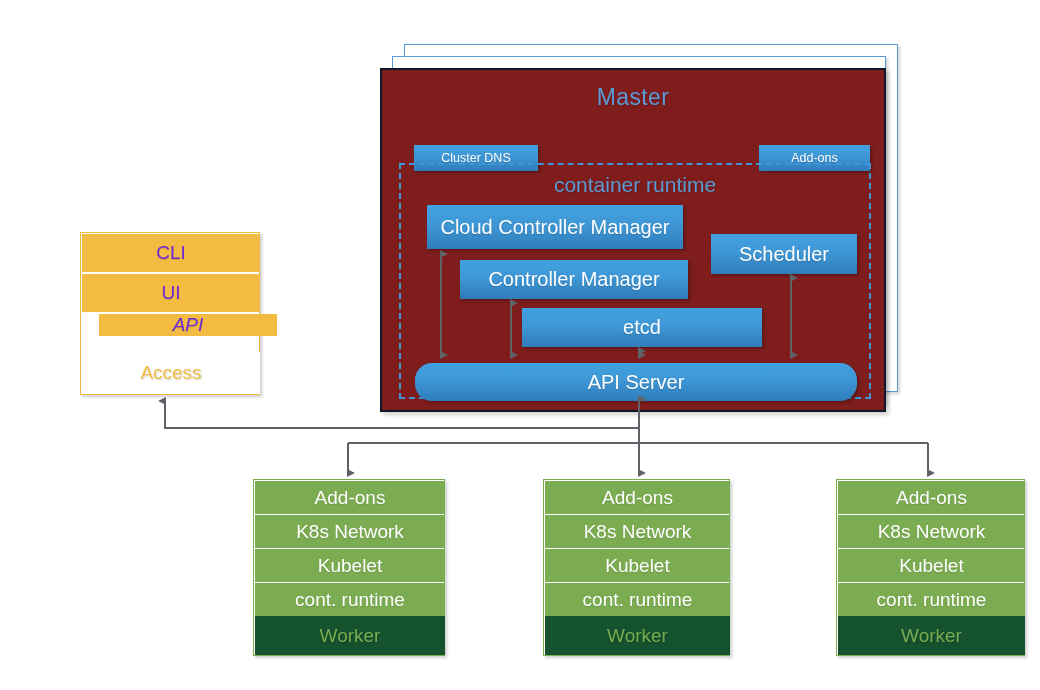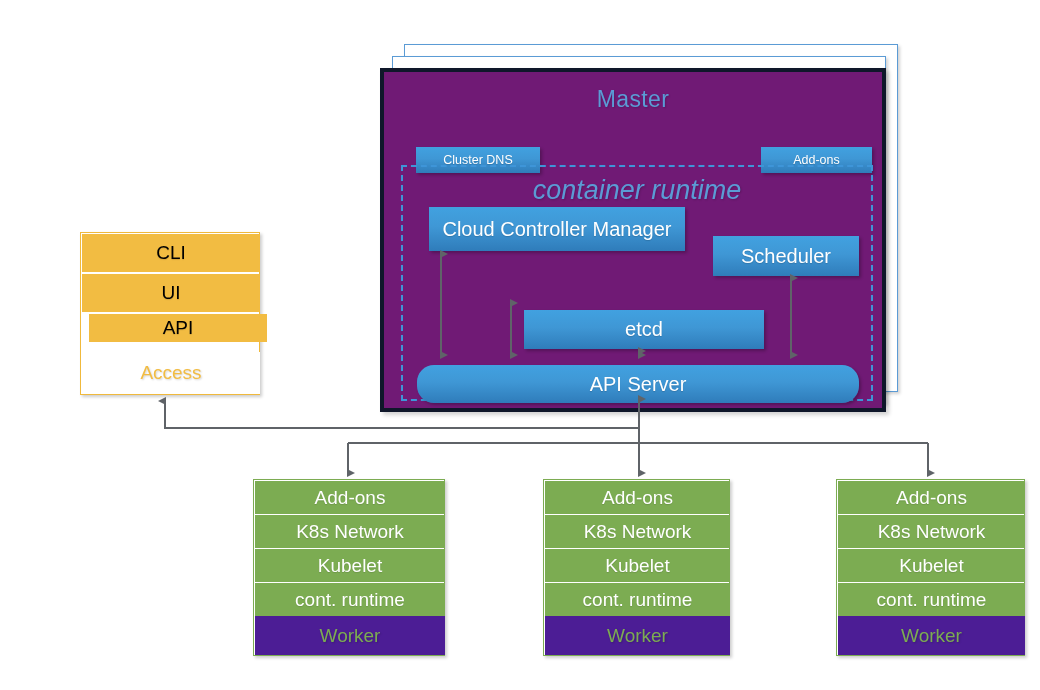--- a/index.html
+++ b/index.html
@@ -19,22 +19,22 @@
   
   .abs { position: absolute; box-sizing: border-box; }
 
   
   .master-stack-layer {
     border: 1px solid #5b9bd5;
     background: #ffffff;
     box-shadow: 2px 2px 3px rgba(0,0,0,0.18);
   }
   .master-panel {
-    border: 4px solid #0f172a;
-    background: #701a75;
+    border: 2px solid #0f172a;
+    background: #7f1d1d;
     box-shadow: 3px 3px 4px rgba(0,0,0,0.18);
   }
   .master-title {
     position: absolute;
     left: 0; right: 0;
     top: 14px;
     text-align: center;
     color: #5b9bd5;
     font-size: 23px;
     letter-spacing: 0.4px;
@@ -45,23 +45,22 @@
   .runtime-box {
     border: 2px dashed #3e95d8;
     background: transparent;
   }
   .runtime-title {
     position: absolute;
     left: 0; right: 0;
     top: 8px;
     text-align: center;
     color: #5b9bd5;
-    font-size: 27px;
-    text-shadow: 1px 1px 2px rgba(0,0,0,0.18);
-    font-style: italic;
+    font-size: 21px;
+    text-shadow: 1px 1px 2px rgba(0,0,0,0.18);
   }
 
   
   .blue-box {
     background: linear-gradient(to bottom, #41a1e0 0%, #3f97d5 45%, #2f7cba 100%);
     color: #ffffff;
     display: flex;
     align-items: center;
     justify-content: center;
     font-size: 20px;
@@ -72,21 +71,21 @@
   .blue-box.small { font-size: 12.5px; margin-top: 24px; }
 
   
   .access-panel {
     border: 1px solid #f0b93c;
     background: #ffffff;
     box-shadow: 2px 2px 3px rgba(0,0,0,0.2);
   }
   .orange-row {
     background: #f2bc42;
-    color: #000000;
+    color: #6d28d9;
     display: flex;
     align-items: center;
     justify-content: center;
     font-size: 19px;
     text-shadow: 0 1px 1px rgba(0,0,0,0.12);
   }
   .access-label {
     color: #f2bc42;
     display: flex;
     align-items: center;
@@ -110,21 +109,21 @@
     justify-content: center;
     font-size: 19px;
     text-shadow: 0 1px 1px rgba(0,0,0,0.12);
   }
   .worker-label {
     color: #7cac52;
     display: flex;
     align-items: center;
     justify-content: center;
     font-size: 19px;
-    background: #4c1d95;
+    background: #14532d;
     text-shadow: 1px 1px 2px rgba(0,0,0,0.18);
   }
 
   
   #connectors {
     position: absolute;
     left: 0; top: 0;
     width: 1040px;
     height: 690px;
     pointer-events: none;
@@ -151,20 +150,23 @@
     </div>
 
     <div class="abs runtime-box" style="left:17px; top:93px; width:472px; height:236px;">
       <div class="runtime-title">container runtime</div>
     </div>
 
     <div class="abs blue-box" style="left:45px; top:135px; width:256px; height:44px;">
       <span>Cloud Controller Manager</span>
     </div>
 
+    <div class="abs blue-box" style="left:78px; top:190px; width:228px; height:39px;">
+      <span>Controller Manager</span>
+    </div>
 
     <div class="abs blue-box" style="left:140px; top:238px; width:240px; height:39px;">
       <span>etcd</span>
     </div>
 
     <div class="abs blue-box" style="left:329px; top:164px; width:146px; height:40px;">
       <span>Scheduler</span>
     </div>
 
     <div class="abs blue-box" style="left:33px; top:293px; width:442px; height:38px;border-radius:17px;">
@@ -172,21 +174,21 @@
     </div>
   </div>
 
   <div class="abs access-panel" style="left:80px; top:232px; width:180px; height:163px;">
     <div class="abs orange-row" style="left:1px; top:1px; width:178px; height:38px;">
       <span>CLI</span>
     </div>
     <div class="abs orange-row" style="left:1px; top:41px; width:178px; height:38px;">
       <span>UI</span>
     </div>
-    <div class="abs orange-row" style="left:8px; top:81px; width:178px; height:28px;">
+    <div class="abs orange-row" style="left:18px; top:81px; width:178px; height:22px;font-style:italic;">
       <span>API</span>
     </div>
     <div class="abs access-label" style="left:1px; top:119px; width:178px; height:42px;">
       <span>Access</span>
     </div>
   </div>
 
   <div class="abs worker-panel" style="left:253px; top:479px; width:192px; height:177px;">
     <div class="abs green-row" style="left:1px; top:1px; width:190px; height:33px;">
       <span>Add-ons</span>

